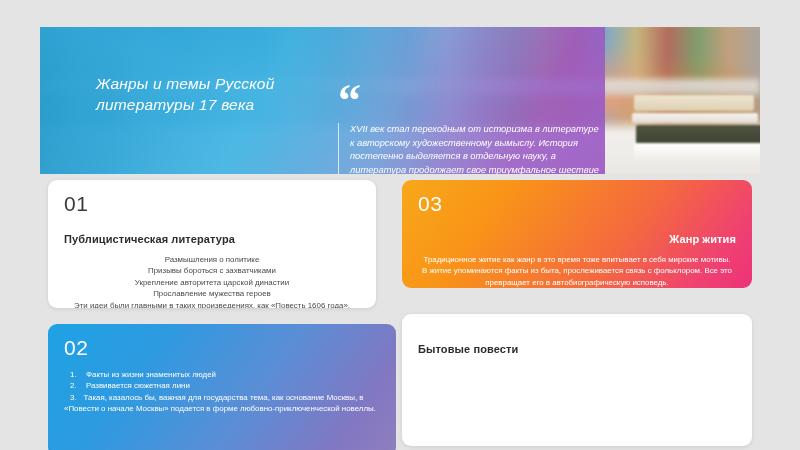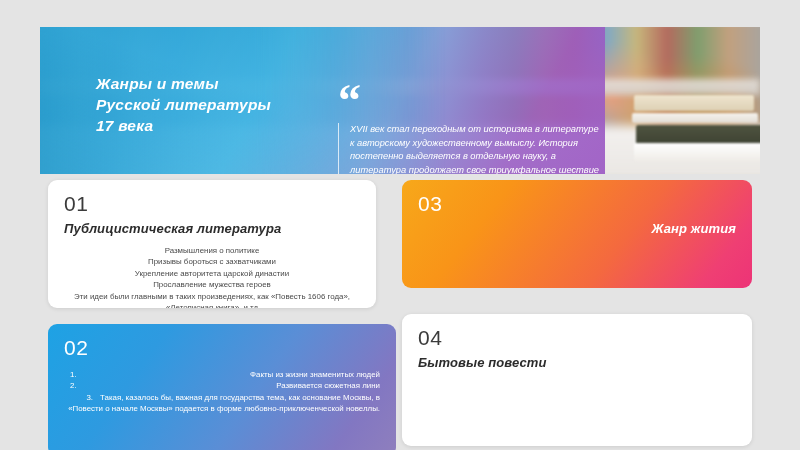--- a/index.html
+++ b/index.html
@@ -111,21 +111,21 @@
 
   .hero-title {
     position: absolute;
     left: 56px;
     top: 46px;
     width: 190px;
     color: #ffffff;
     font-size: 15.5px;
     line-height: 21px;
     font-style: italic;
-    font-weight: 700;
+    font-weight: 400;
     letter-spacing: .2px;
     white-space: pre-line;
   }
 
   .quote-block {
     position: absolute;
     left: 298px;
     top: 57px;
   }
   .quote-mark {
@@ -173,26 +173,25 @@
   .card-num {
     font-size: 21px;
     line-height: 24px;
     font-weight: 300;
     letter-spacing: .5px;
     color: #3b3b3b;
   }
   .card-num.light { color: #ffffff; }
 
   .card-head {
-    margin-top: 5px;
-    font-size: 13px;
+    margin-top: 17px;
+    font-size: 11px;
     font-weight: 700;
     color: #2c2c2c;
     letter-spacing: .1px;
-    font-style: italic;
   }
   .card-head.light { color: #ffffff; text-align: right; }
 
   .card-body {
     margin-top: 9px;
     font-size: 7.9px;
     line-height: 11.4px;
     color: #4a4a4a;
     white-space: pre-line;
     text-align: center;
@@ -206,21 +205,20 @@
     counter-reset: li;
     font-size: 7.9px;
     line-height: 11.4px;
     color: #ffffff;
   }
   .card-list li {
     counter-increment: li;
     position: relative;
     padding-left: 22px;
     margin-bottom: 0;
-    text-align: right;
   }
   .card-list li::before {
     content: counter(li) ".";
     position: absolute;
     left: 6px;
     top: 0;
   }
   .card-list li.wrap {
     padding-left: 0;
   }
@@ -265,34 +263,35 @@
 Укрепление авторитета царской династии
 Прославление мужества героев
 Эти идеи были главными в таких произведениях, как «Повесть 1606 года», «Летописная книга», и тд</div>
     </div>
   </div>
 
   <div class="card card3">
     <div class="card-inner">
       <div class="card-num light">03</div>
       <div class="card-head light">Жанр жития</div>
+      <div class="card-body light">Традиционное житие как жанр в это время тоже впитывает в себя мирские мотивы.
+В житие упоминаются факты из быта, прослеживается связь с фольклором. Все это превращает его в автобиографическую исповедь.</div>
     </div>
   </div>
 
   <div class="card card2">
     <div class="card-inner">
       <div class="card-num light">02</div>
       <ol class="card-list">
         <li>Факты из жизни знаменитых людей</li>
         <li>Развивается сюжетная лини</li>
         <li class="wrap"><span>Такая, казалось бы, важная для государства тема, как основание Москвы, в </span><span class="it">«Повести о начале Москвы»</span><span> подается в форме любовно-приключенческой новеллы.</span></li>
       </ol>
     </div>
   </div>
 
   <div class="card card-white card4">
     <div class="card-inner">
-      <div class="card-num">04</div>
       <div class="card-head">Бытовые повести</div>
     </div>
   </div>
 
 </div>
 
 </body></html>

